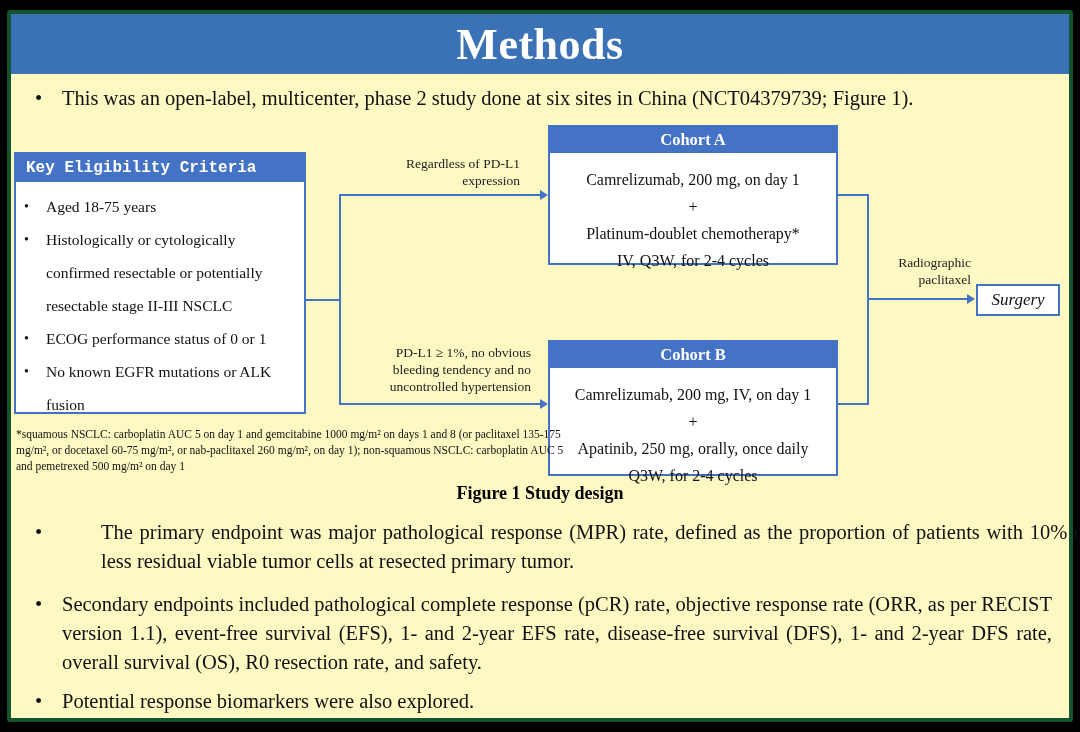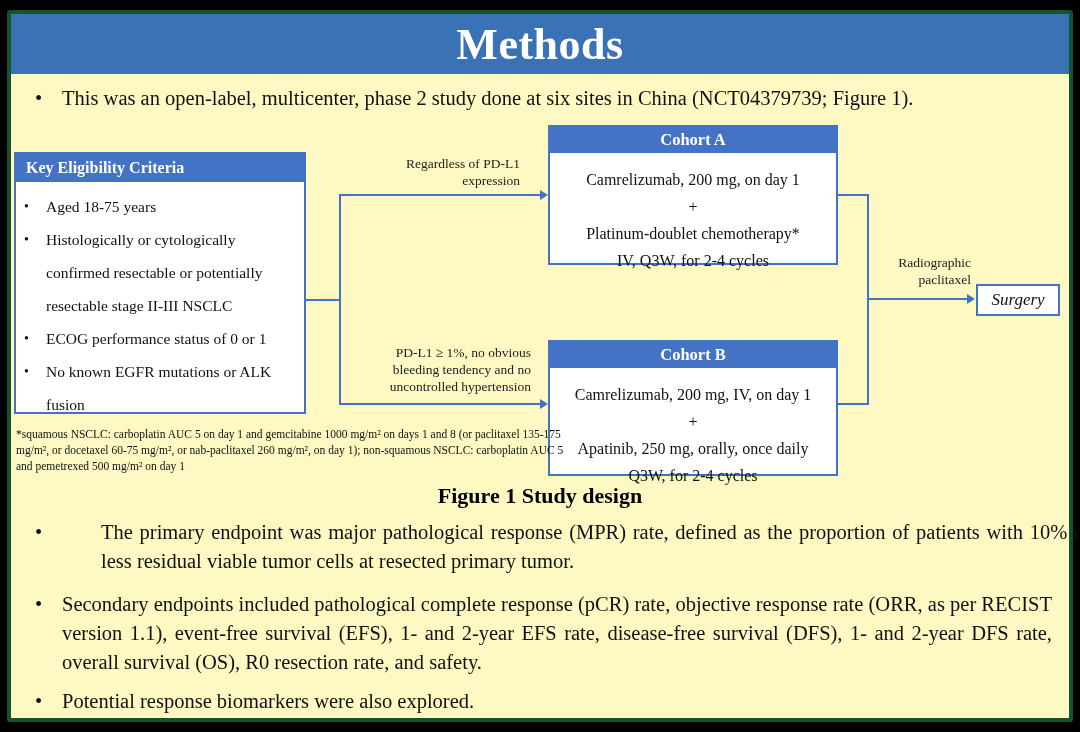--- a/index.html
+++ b/index.html
@@ -8,33 +8,33 @@
   .titlebar{position:absolute;left:0;top:0;width:100%;height:60px;background:#3A72B5;display:flex;align-items:center;justify-content:center;}
   .titlebar h1{margin:0;color:#fff;font-size:44px;font-weight:bold;letter-spacing:.5px;}
   .bullet-row{position:absolute;display:flex;color:#111;}
   .bullet-row .marker{flex:0 0 27px;}
   .marker::before{content:"•";}
   .big-text{font-size:20.5px;line-height:29px;}
   .big-text .btext{width:990px;text-align:justify;}
   
   .box{position:absolute;background:#fff;border:2px solid #4472C4;box-sizing:border-box;}
   .box-header{background:#4472C4;color:#fff;font-weight:bold;text-align:center;font-size:16.5px;line-height:26px;height:26px;}
-  .elig-header{text-align:left;padding-left:10px;font-size:16px;height:28px;line-height:28px;}
+  .elig-header{text-align:left;padding-left:10px;font-size:16px;height:28px;line-height:28px;font-family:Liberation Mono, monospace;}
   .elig-items{padding:8px 4px 0 8px;}
   .elig-item{display:flex;font-size:15.5px;line-height:33px;color:#111;}
   .elig-item .marker{flex:0 0 22px;font-size:14px;}
   .elig-item .etext{width:248px;}
   .cohort-body{padding-top:13px;text-align:center;font-size:16px;line-height:27px;color:#111;}
   .surgery-box{display:flex;align-items:center;justify-content:center;font-size:17px;color:#111;font-style:italic;}
   
   .line{position:absolute;background:#4472C4;}
   .ah{position:absolute;width:0;height:0;border-top:5px solid transparent;border-bottom:5px solid transparent;border-left:8px solid #4472C4;}
   .flow-label{position:absolute;font-size:13.5px;line-height:17px;text-align:right;color:#222;}
   .footnote{position:absolute;left:5px;top:412px;width:548px;font-size:11.5px;line-height:16px;color:#111;}
-  .caption{position:absolute;left:0;top:469px;width:100%;text-align:center;font-weight:bold;font-size:22px;color:#000;}
+  .caption{position:absolute;left:0;top:469px;width:100%;text-align:center;font-weight:bold;font-size:18px;color:#000;}
 </style>
 </head>
 <body>
 
 <div class="slide">
 
   <div class="titlebar">
     <h1>Methods</h1>
   </div>
 

